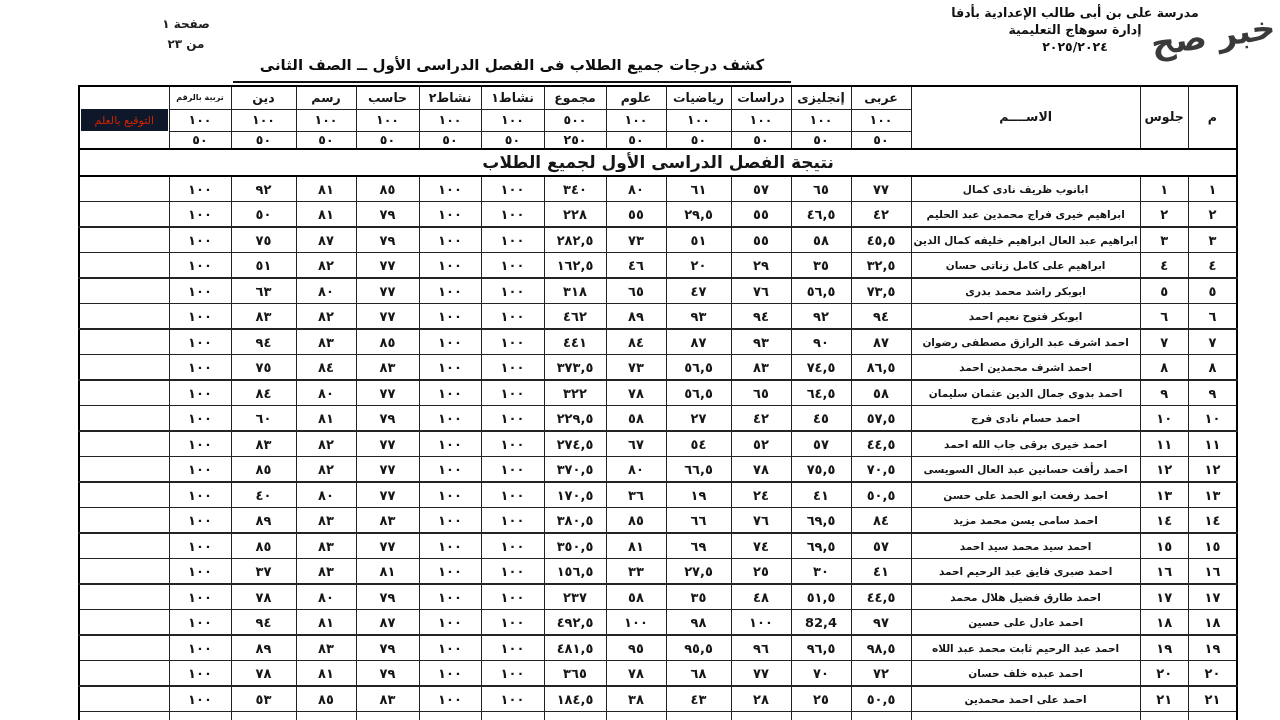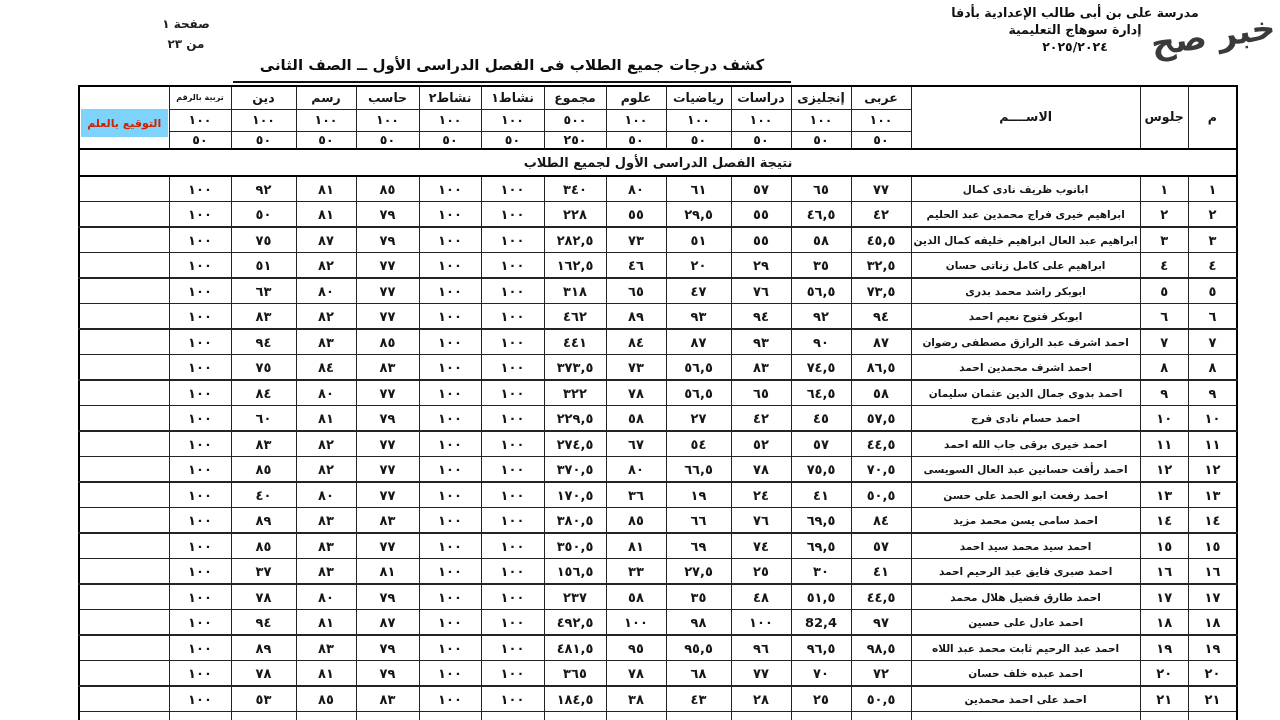--- a/index.html
+++ b/index.html
@@ -24,25 +24,25 @@
                  table-layout:fixed; direction:rtl; border:2px solid #000; background:#fff; }
   .marks-table th, .marks-table td {
       border:1px solid #232323; text-align:center; vertical-align:middle;
       color:#161616; font-weight:bold; font-size:13px; line-height:1;
       overflow:hidden; white-space:nowrap; padding:0; }
   .marks-table thead th { font-size:12.5px; }
   .marks-table th.tiny { font-size:8px; }
   .marks-table tr.fullmarks td, .marks-table tr.halfmarks td { font-size:12.5px; }
   .marks-table td.name-cell { font-size:10.5px; padding:4px 2px; }
   .sig-col { vertical-align:top; position:relative; background:#fff; }
-  .sig-label { position:absolute; top:22px; left:1px; right:1px; height:28px;
-               background:#7dd3fc; color:#cf2300; font-size:11px; font-weight:bold;
+  .sig-label { position:absolute; top:22px; left:1px; right:1px; height:22px;
+               background:#0f172a; color:#cf2300; font-size:11px; font-weight:normal;
                display:flex; align-items:center; justify-content:center; }
   .section-row td { border-top:2px solid #000; border-bottom:2px solid #000;
-                    font-size:13px; font-weight:bold; }
+                    font-size:17px; font-weight:bold; }
   tr.thick td { border-bottom-width:2px; }
 
   
   .overlay-band { position:absolute; top:617px; left:8px; width:1272px; height:84px;
                   background:rgba(88,88,88,0.78); z-index:5;
                   display:flex; align-items:center; justify-content:center; }
   .overlay-band .txt { color:#ffffff; font-size:27px; direction:rtl; text-align:center; }
 </style>
 </head>
 <body>

